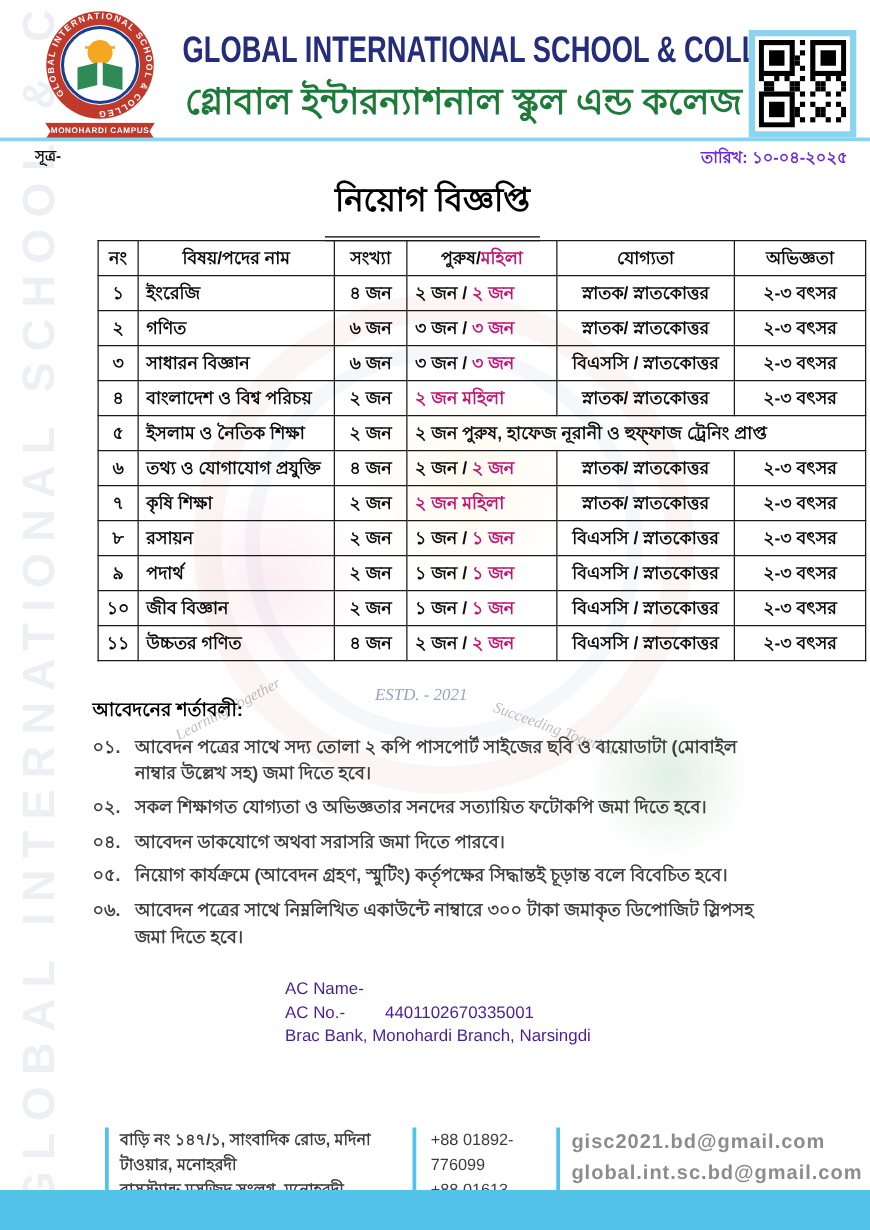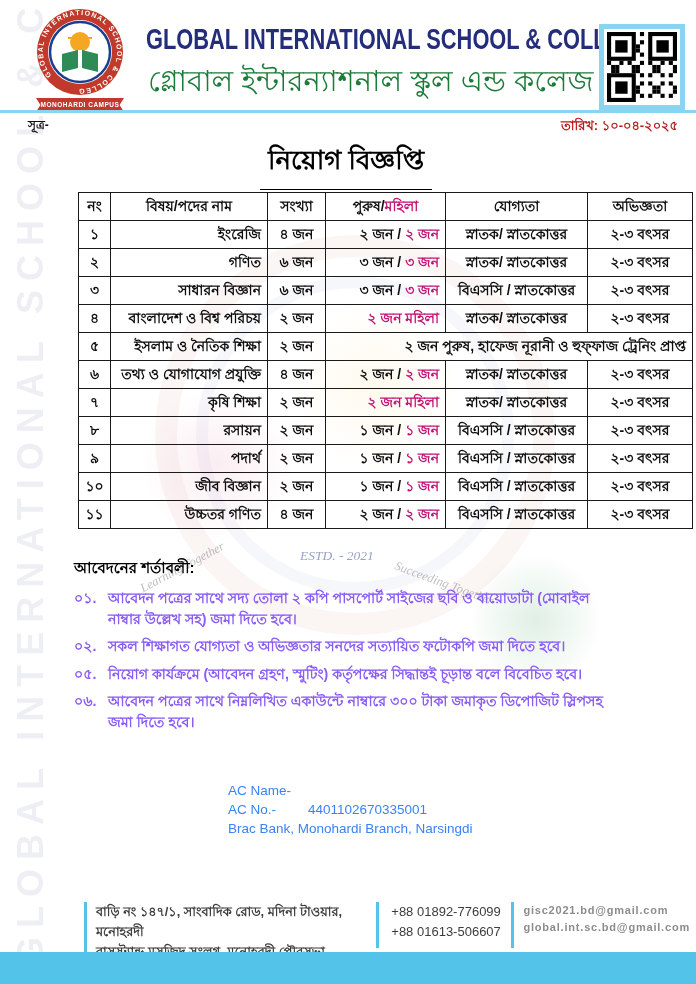--- a/index.html
+++ b/index.html
@@ -37,72 +37,72 @@
     letter-spacing:0.5px; text-align:center; line-height:14px;
     clip-path:polygon(0 0,100% 0,95% 50%,100% 100%,0 100%,5% 50%);
   }
   #school-name-en {
     left:146px; top:22px; width:460px;
     font-size:26px; font-weight:700; color:var(--navy,#232d7b);
     transform:scale(0.84,1.14); transform-origin:left top; white-space:nowrap;
   }
   #school-name-bn {
     left:148px; top:58px; width:440px;
-    font-size:29px; font-weight:400; color:var(--green,#1d7b3a); white-space:nowrap;
+    font-size:29px; font-weight:700; color:var(--green,#1d7b3a); white-space:nowrap;
   }
   #qr-box {
     left:599px; top:24px; width:86px; height:86px;
     border:5px solid var(--cyan_light,#7fd2ef); background:#ffffff; padding:3px;
   }
   #header-rule { left:0; top:110px; width:696px; height:3px; background:var(--cyan_light,#8bd4ef); }
 
   
   #ref-label { left:28px; top:116px; font-size:12px; font-weight:700; color:#111; }
-  #date-label { right:18px; top:116px; font-size:13px; font-weight:700; color:#b91c1c; }
+  #date-label { right:18px; top:116px; font-size:13px; font-weight:700; color:#6d28d9; }
 
   
   #title-wrap { left:0; top:140px; width:692px; text-align:center; }
   #notice-title {
     display:inline-block; font-size:26px; font-weight:700; color:#000;
     border-bottom:4px double #000; padding:0 8px 5px;
   }
 
   
   #recruit-table {
     left:78px; top:192px; width:614px;
     border-collapse:collapse; table-layout:fixed;
     font-size:14px; font-weight:700; color:#0d0d0d;
   }
   #recruit-table th, #recruit-table td {
     border:1.6px solid #1a1a1a; height:28px; padding:1px 6px;
     overflow:hidden; white-space:nowrap;
   }
   #recruit-table th { text-align:center; }
   td.c-center { text-align:center; }
-  td.c-left { text-align:right; }
+  td.c-left { text-align:left; }
   .fem { color:var(--pink,#c11574);margin-top:20px; }
 
   
   #conditions { left:74px; top:556px; width:566px; }
   #conditions-heading { font-size:15px; font-weight:700; color:#000; }
-  .cond-item { display:flex; margin-top:7px; font-size:14.2px; font-weight:700; color:#8b5cf6; line-height:1.45; }
+  .cond-item { display:flex; margin-top:7px; font-size:14.2px; font-weight:700; color:#404040; line-height:1.45; }
   .cond-num { width:34px; flex:0 0 34px; }
   .cond-text { width:505px; }
 
   
-  #ac-block { left:228px; top:782px; font-size:13.5px; color:#3b82f6; line-height:1.4; }
+  #ac-block { left:228px; top:782px; font-size:13.5px; color:#4c1d95; line-height:1.4; }
   .ac-row { display:flex; }
   .ac-label { width:80px; flex:0 0 80px; }
 
   
   #footer-row { left:84px; top:902px; right:6px; display:flex; align-items:flex-start; }
   .f-col { border-left:3px solid var(--cyan,#5bc6ea); padding-left:9px; min-height:46px; }
   #f-address { width:300px; font-size:12.8px; font-weight:700; color:#3d3d3d; line-height:1.55; }
   #f-phones { width:136px; margin-left:4px; font-size:13px; font-weight:400; color:#3d3d3d; line-height:1.55;padding-left:12px; }
-  #f-emails { margin-left:4px; font-size:11px; font-weight:700; color:#8c8c8c; letter-spacing:0.8px; line-height:1.55; }
+  #f-emails { margin-left:4px; font-size:16px; font-weight:700; color:#8c8c8c; letter-spacing:0.8px; line-height:1.55; }
   #bottom-bar { left:0; bottom:0; width:696px; height:32px; background:var(--cyan,#54c3ea); }
 </style>
 </head>
 <body>
 
 <div id="page">
 
   <div id="side-watermark" class="wm">GLOBAL INTERNATIONAL SCHOOL &amp; COLLEGE</div>
   <div id="wm-ring1" class="wm"></div>
   <div id="wm-ring2" class="wm"></div>
@@ -319,20 +319,24 @@
     <div id="conditions-list">
         <div class="cond-item">
           <span class="cond-num">০১.</span>
           <div class="cond-text">আবেদন পত্রের সাথে সদ্য তোলা ২ কপি পাসপোর্ট সাইজের ছবি ও বায়োডাটা (মোবাইল নাম্বার উল্লেখ সহ) জমা দিতে হবে।</div>
         </div>
         <div class="cond-item">
           <span class="cond-num">০২.</span>
           <div class="cond-text">সকল শিক্ষাগত যোগ্যতা ও অভিজ্ঞতার সনদের সত্যায়িত ফটোকপি জমা দিতে হবে।</div>
         </div>
         <div class="cond-item">
+          <span class="cond-num">০৪.</span>
+          <div class="cond-text">আবেদন ডাকযোগে অথবা সরাসরি জমা দিতে পারবে।</div>
+        </div>
+        <div class="cond-item">
           <span class="cond-num">০৫.</span>
           <div class="cond-text">নিয়োগ কার্যক্রমে (আবেদন গ্রহণ, স্মুটিং) কর্তৃপক্ষের সিদ্ধান্তই চূড়ান্ত বলে বিবেচিত হবে।</div>
         </div>
         <div class="cond-item">
           <span class="cond-num">০৬.</span>
           <div class="cond-text">আবেদন পত্রের সাথে নিম্নলিখিত একাউন্টে নাম্বারে ৩০০ টাকা জমাকৃত ডিপোজিট স্লিপসহ জমা দিতে হবে।</div>
         </div>
       </div>
   </div>
 

